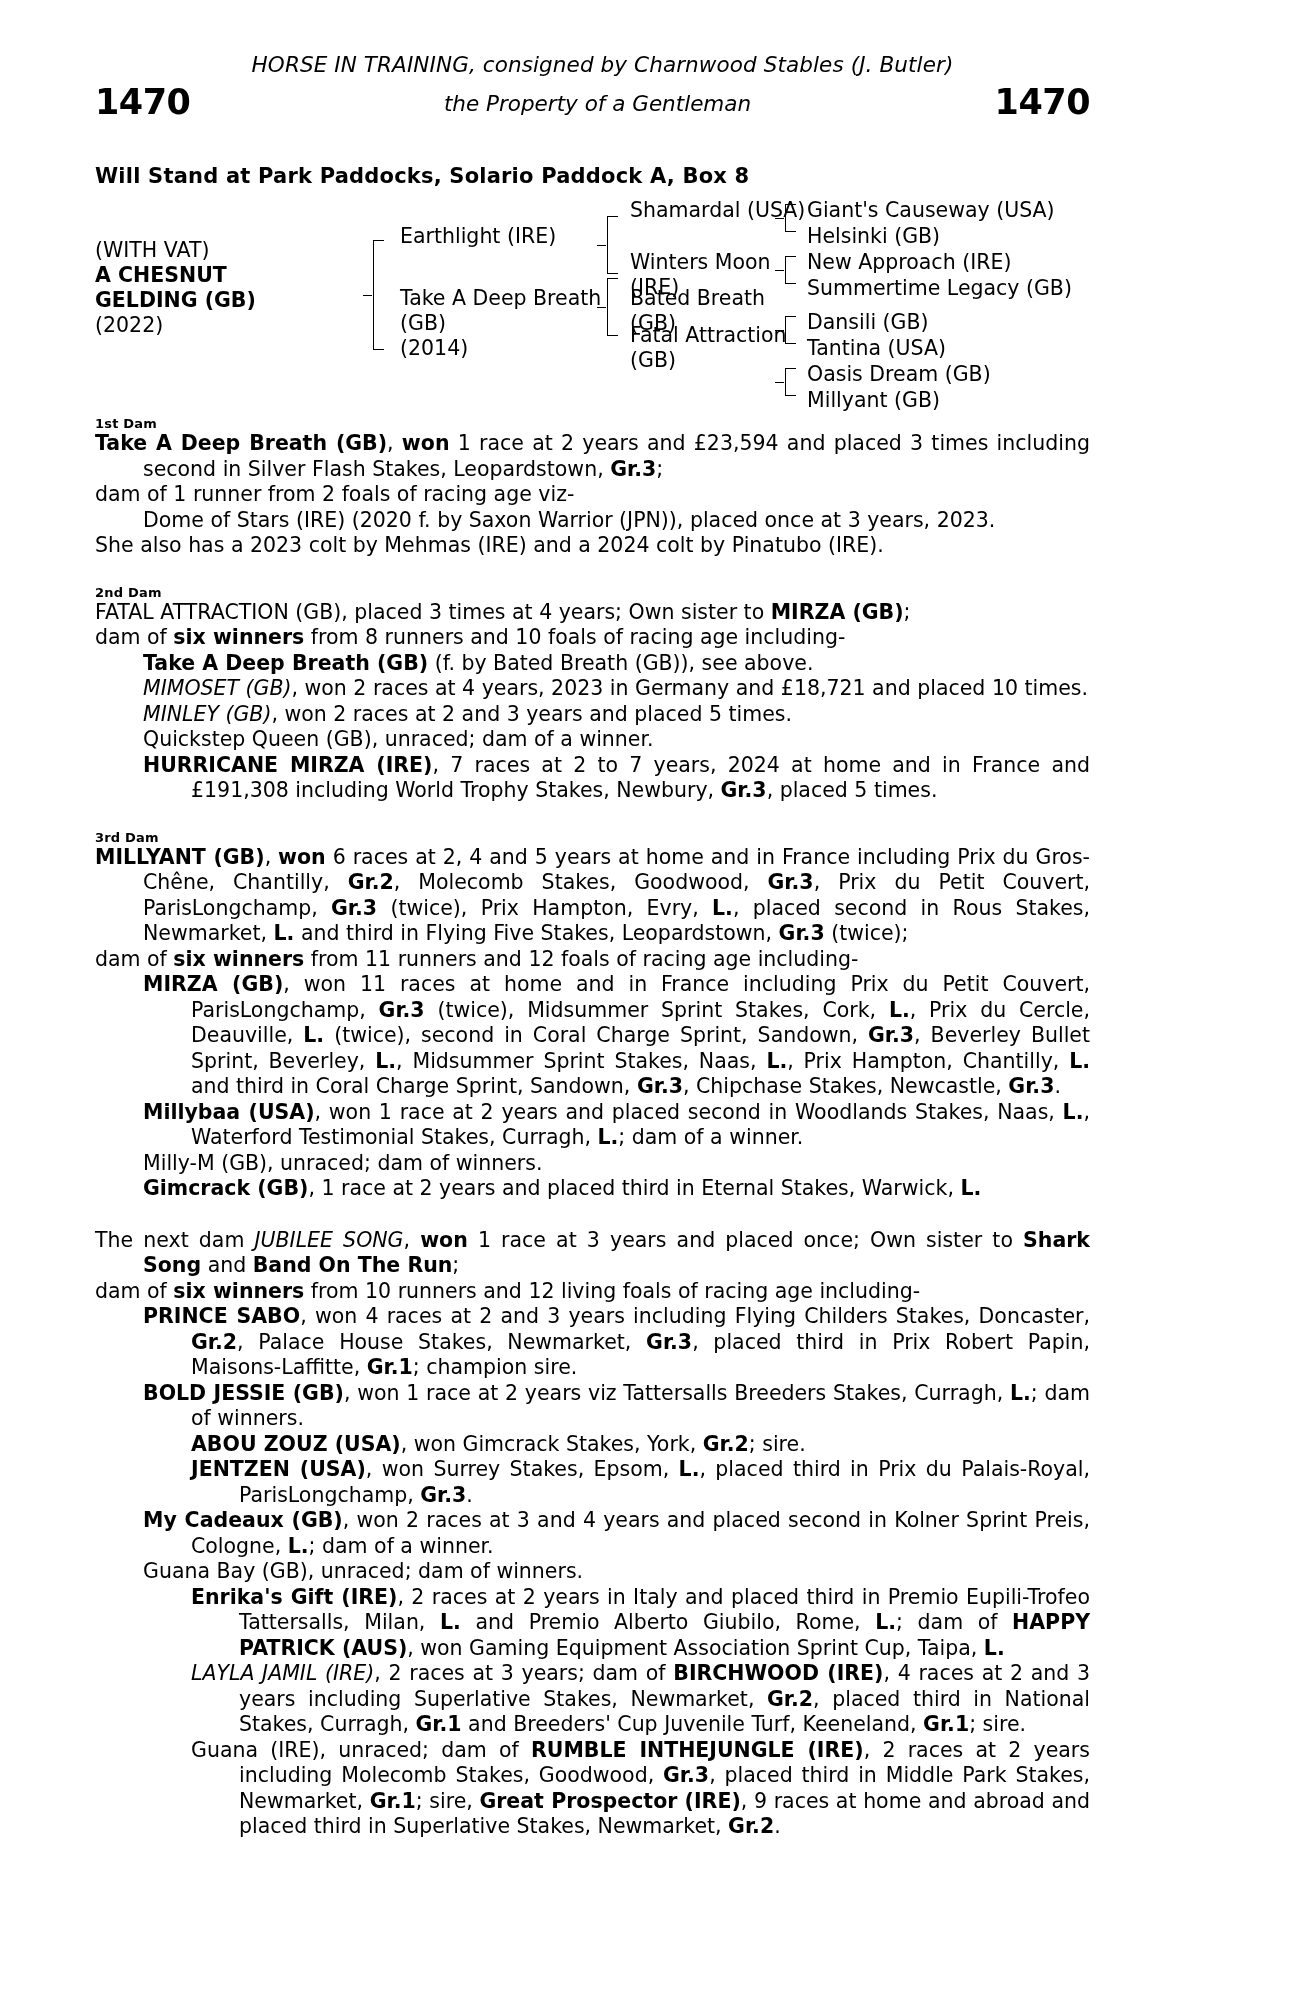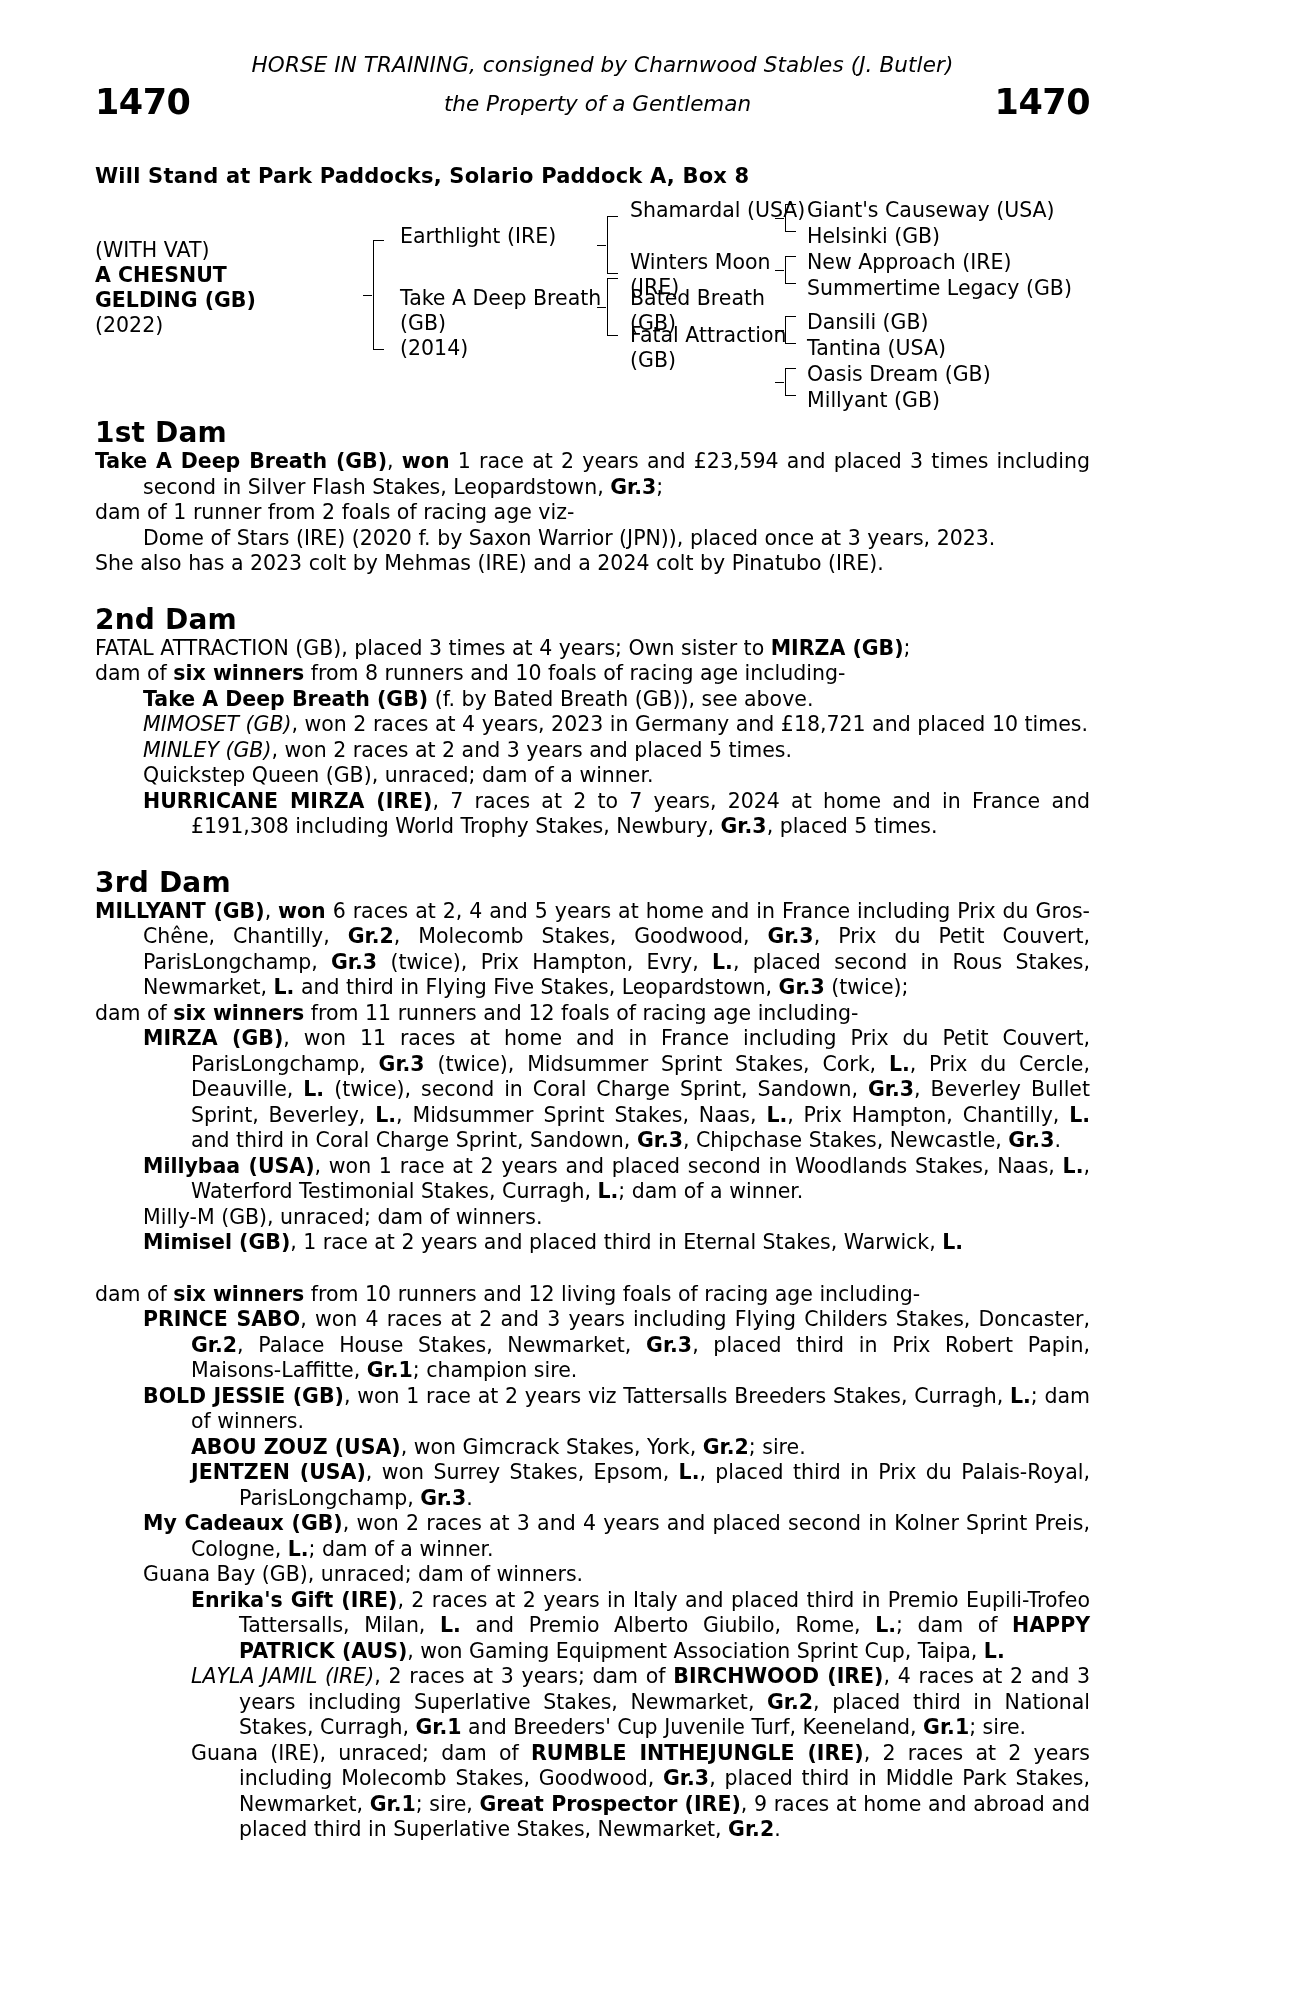--- a/index.html
+++ b/index.html
@@ -138,21 +138,21 @@
     width: 9px;
     border-top: 1.6px solid #000;
     transform: translateX(-9px);
   }
 
   
   .section {
     margin-top: 26px;
   }
   .section-title {
-    font-size: 28px;
+    font-size: 13px;
     font-weight: bold;
     letter-spacing: 0.2px;
   }
   p.line {
     margin: 0;
     font-size: 20.5px;
     line-height: 25.5px;
     text-align: justify;
     text-justify: inter-word;
   }
@@ -245,24 +245,25 @@
     <div class="section-title">3rd Dam</div>
     <p class="line i1"><b>MILLYANT (GB)</b><span>, </span><b>won</b><span> 6 races at 2, 4 and 5 years at home and in France including Prix du Gros-Chêne, Chantilly, </span><b>Gr.2</b><span>, Molecomb Stakes, Goodwood, </span><b>Gr.3</b><span>, Prix du Petit Couvert, ParisLongchamp, </span><b>Gr.3</b><span> (twice), Prix Hampton, Evry, </span><b>L.</b><span>, placed second in Rous Stakes, Newmarket, </span><b>L.</b><span> and third in Flying Five Stakes, Leopardstown, </span><b>Gr.3</b><span> (twice);</span></p>
     <p class="line nj"><span>dam of </span><b>six winners</b><span> from 11 runners and 12 foals of racing age including-</span></p>
 
     <p class="line i3"><b>MIRZA (GB)</b><span>, won 11 races at home and in France including Prix du Petit Couvert, ParisLongchamp, </span><b>Gr.3</b><span> (twice), Midsummer Sprint Stakes, Cork, </span><b>L.</b><span>, Prix du Cercle, Deauville, </span><b>L.</b><span> (twice), second in Coral Charge Sprint, Sandown, </span><b>Gr.3</b><span>, Beverley Bullet Sprint, Beverley, </span><b>L.</b><span>, Midsummer Sprint Stakes, Naas, </span><b>L.</b><span>, Prix Hampton, Chantilly, </span><b>L.</b><span> and third in Coral Charge Sprint, Sandown, </span><b>Gr.3</b><span>, Chipchase Stakes, Newcastle, </span><b>Gr.3</b><span>.</span></p>
 
     <p class="line i3"><b>Millybaa (USA)</b><span>, won 1 race at 2 years and placed second in Woodlands Stakes, Naas, </span><b>L.</b><span>, Waterford Testimonial Stakes, Curragh, </span><b>L.</b><span>; dam of a winner.</span></p>
 
     <p class="line i3">Milly-M (GB), unraced; dam of winners.</p>
 
-    <p class="line i3"><b>Mimisel (GB)</b><span>, 1 race at 2 years and placed third in Eternal Stakes, Warwick, </span><b>L.</b><span></span></p>
-  </div>
-
-  <div class="section">
+    <p class="line i3"><b>Gimcrack (GB)</b><span>, 1 race at 2 years and placed third in Eternal Stakes, Warwick, </span><b>L.</b><span></span></p>
+  </div>
+
+  <div class="section">
+    <p class="line i1"><span>The next dam </span><i>JUBILEE SONG</i><span>, </span><b>won</b><span> 1 race at 3 years and placed once; Own sister to </span><b>Shark Song</b><span> and </span><b>Band On The Run</b><span>;</span></p>
     <p class="line nj"><span>dam of </span><b>six winners</b><span> from 10 runners and 12 living foals of racing age including-</span></p>
 
     <p class="line i3"><b>PRINCE SABO</b><span>, won 4 races at 2 and 3 years including Flying Childers Stakes, Doncaster, </span><b>Gr.2</b><span>, Palace House Stakes, Newmarket, </span><b>Gr.3</b><span>, placed third in Prix Robert Papin, Maisons-Laffitte, </span><b>Gr.1</b><span>; champion sire.</span></p>
 
     <p class="line i3"><b>BOLD JESSIE (GB)</b><span>, won 1 race at 2 years viz Tattersalls Breeders Stakes, Curragh, </span><b>L.</b><span>; dam of winners.</span></p>
 
     <p class="line i3" style="padding-left:144px;"><b>ABOU ZOUZ (USA)</b><span>, won Gimcrack Stakes, York, </span><b>Gr.2</b><span>; sire.</span></p>
 
     <p class="line i3" style="padding-left:144px;"><b>JENTZEN (USA)</b><span>, won Surrey Stakes, Epsom, </span><b>L.</b><span>, placed third in Prix du Palais-Royal, ParisLongchamp, </span><b>Gr.3</b><span>.</span></p>
 

